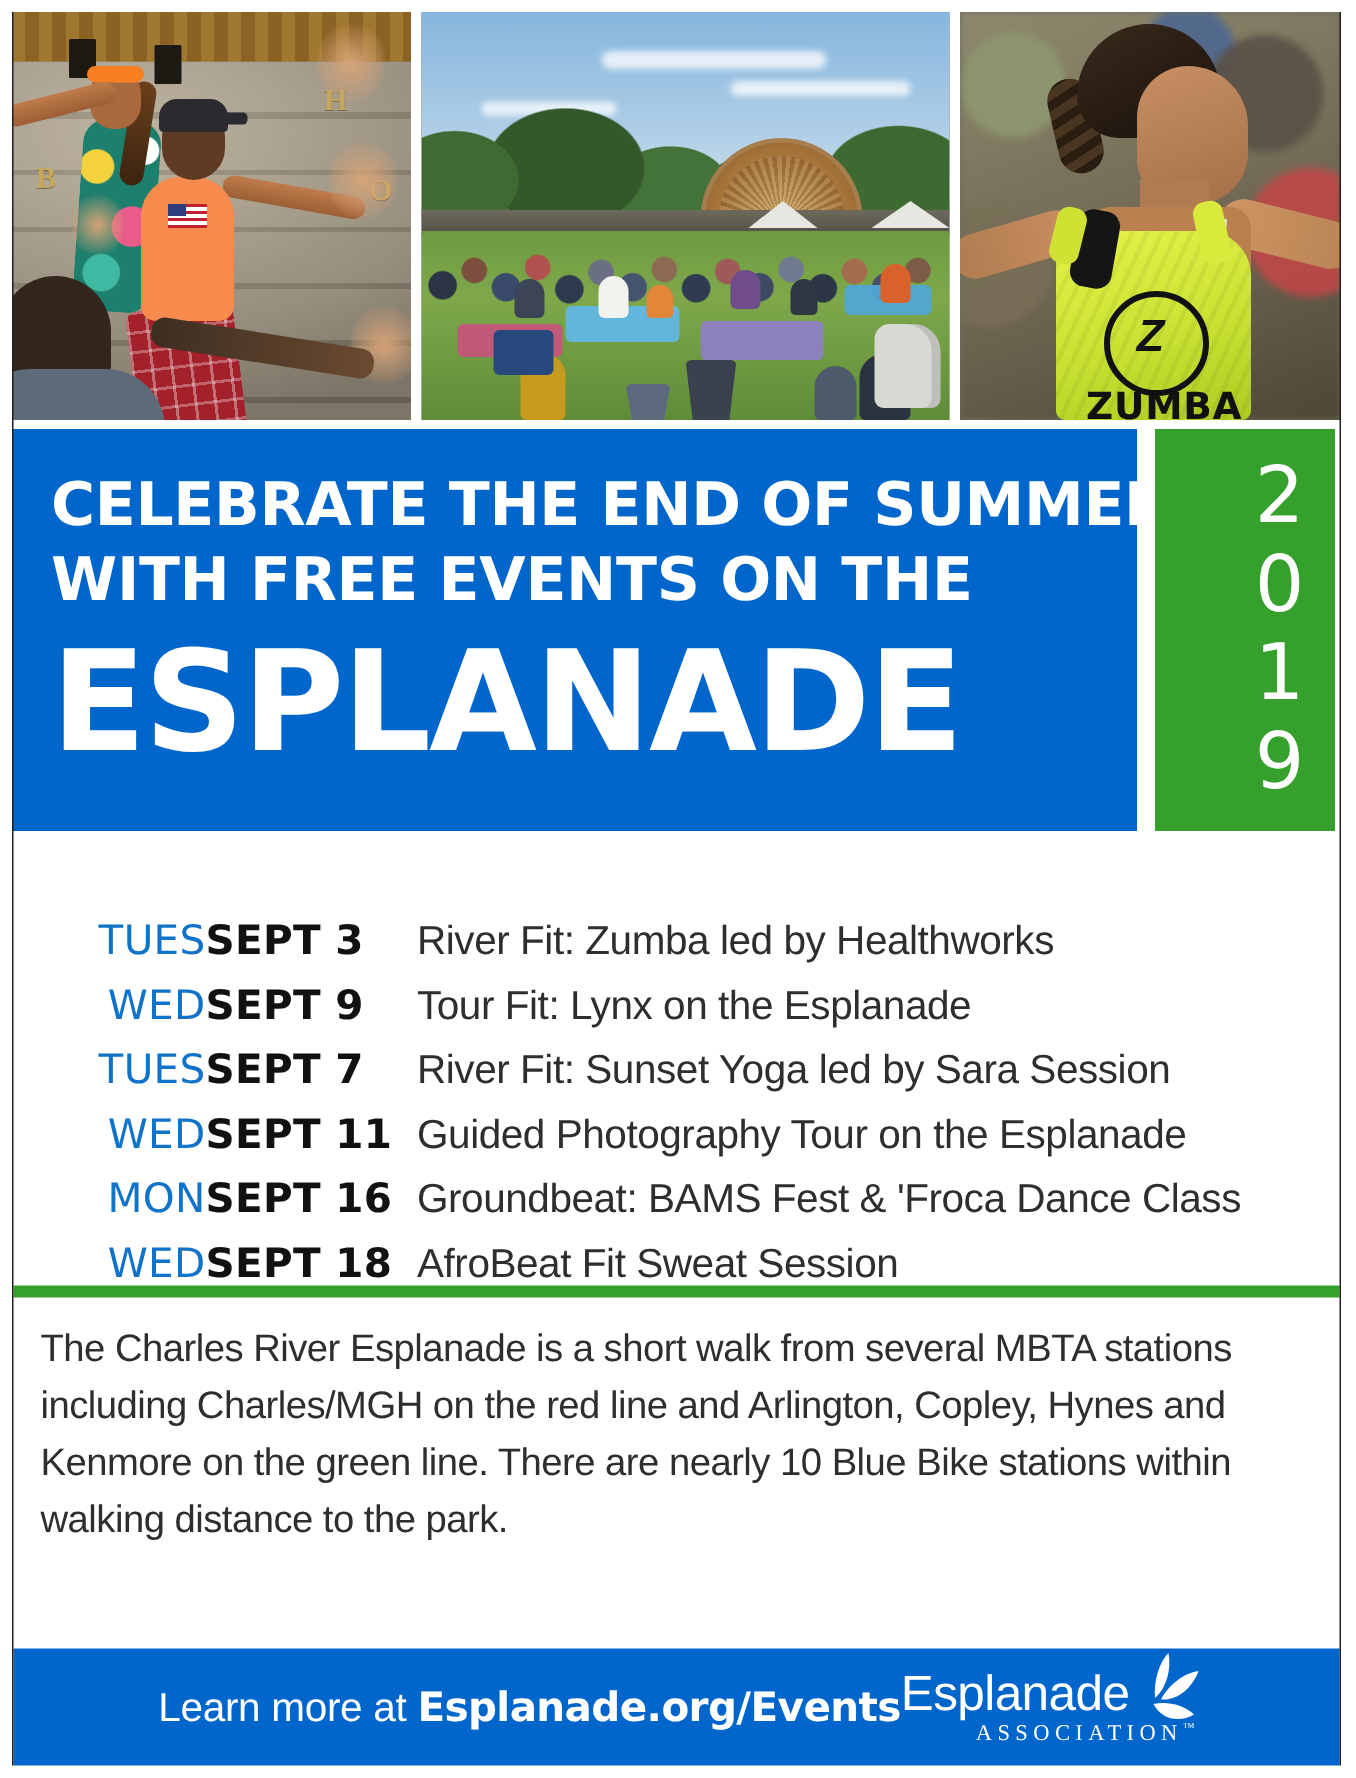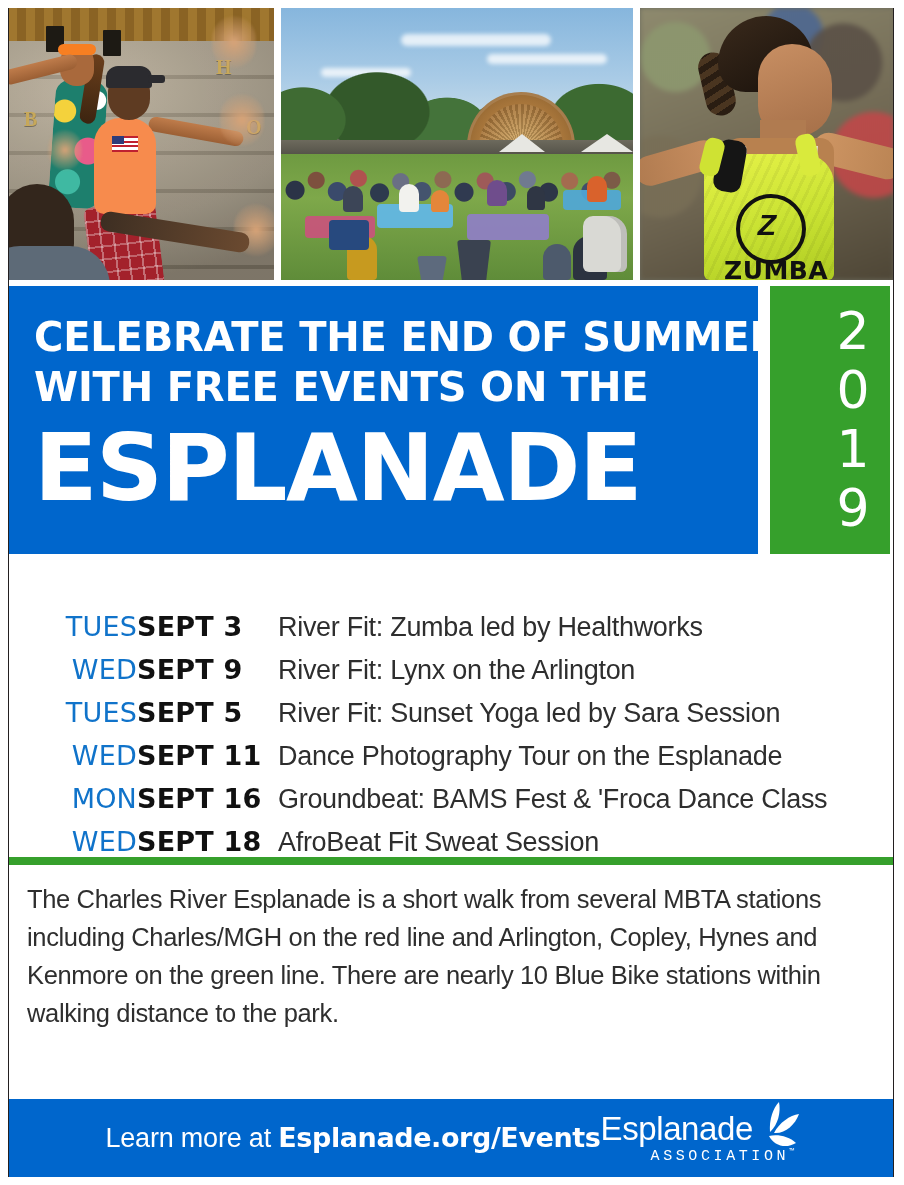--- a/index.html
+++ b/index.html
@@ -499,21 +499,21 @@
   .logo-word {
     color: #ffffff;
     font-family: "Liberation Sans", sans-serif;
     font-weight: 300;
     font-size: 33px;
     line-height: 34px;
     letter-spacing: -0.4px;
   }
   .logo-sub {
     color: #ffffff;
-    font-family: Liberation Mono, monospace;
+    font-family: Liberation Serif, serif;
     font-weight: 400;
     font-size: 15px;
     letter-spacing: 3.6px;
     margin-left: 50px;
     margin-top: 1px;
   }
   .logo-tm {
     font-size: 8px;
     vertical-align: super;
     letter-spacing: 0;
@@ -638,31 +638,31 @@
 
   <div class="schedule">
     <div class="event-row">
       <div class="ev-day" style="color: rgb(16, 115, 202);">TUES</div>
       <div class="ev-date">SEPT 3</div>
       <div class="ev-title">River Fit: Zumba led by Healthworks</div>
     </div>
     <div class="event-row">
       <div class="ev-day" style="color: rgb(16, 115, 202);">WED</div>
       <div class="ev-date">SEPT 9</div>
-      <div class="ev-title">River Fit: Lynx on the Arlington</div>
+      <div class="ev-title">Tour Fit: Lynx on the Esplanade</div>
     </div>
     <div class="event-row">
       <div class="ev-day" style="color: rgb(16, 115, 202);">TUES</div>
-      <div class="ev-date">SEPT 5</div>
+      <div class="ev-date">SEPT 7</div>
       <div class="ev-title">River Fit: Sunset Yoga led by Sara Session</div>
     </div>
     <div class="event-row">
       <div class="ev-day" style="color: rgb(16, 115, 202);">WED</div>
       <div class="ev-date">SEPT 11</div>
-      <div class="ev-title">Dance Photography Tour on the Esplanade</div>
+      <div class="ev-title">Guided Photography Tour on the Esplanade</div>
     </div>
     <div class="event-row">
       <div class="ev-day" style="color: rgb(16, 115, 202);">MON</div>
       <div class="ev-date">SEPT 16</div>
       <div class="ev-title">Groundbeat: BAMS Fest &amp; 'Froca Dance Class</div>
     </div>
     <div class="event-row">
       <div class="ev-day" style="color: rgb(16, 115, 202);">WED</div>
       <div class="ev-date">SEPT 18</div>
       <div class="ev-title">AfroBeat Fit Sweat Session</div>

